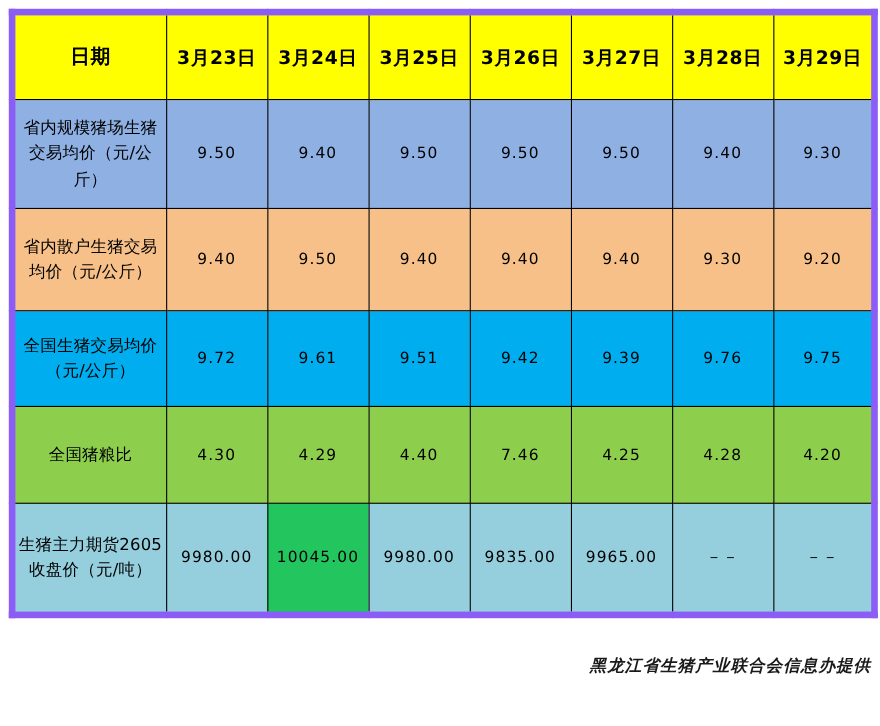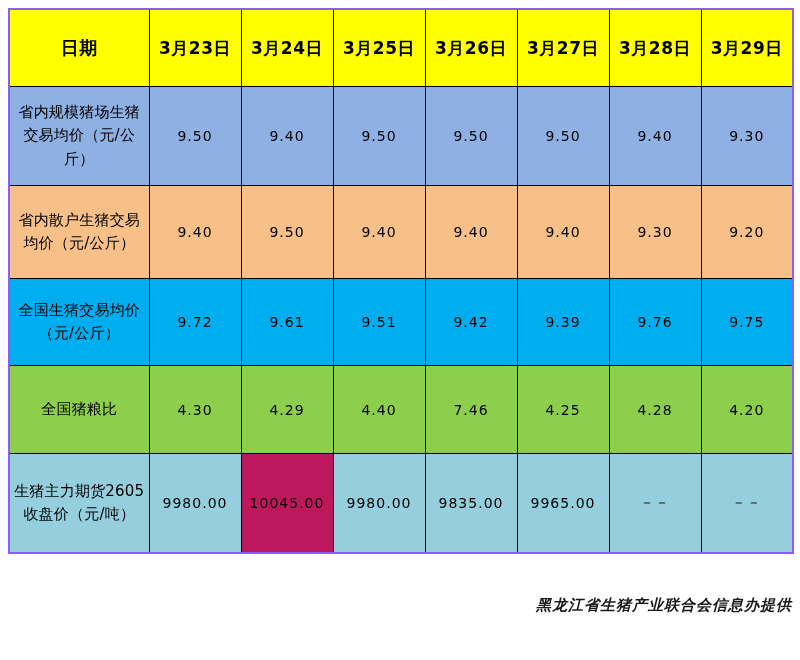--- a/index.html
+++ b/index.html
@@ -23,21 +23,21 @@
   .table-wrap {
     position: absolute;
     left: 8px;
     top: 8px;
     width: 784px;
   }
   table.price-table {
     border-collapse: collapse;
     table-layout: fixed;
     width: 784px;
-    border: 2px solid #8b5cf6;
+    border: 6px solid #8b5cf6;
   }
   table.price-table td {
     border: 1px solid #000000;
     text-align: center;
     vertical-align: middle;
     padding: 2px 3px;
     color: #000000;
   }
   col.label-col { width: 140px; }
   col.data-col  { width: 92px; }
@@ -161,21 +161,21 @@
           <td class="data-cell" style="background-color: rgb(141, 206, 77);">4.40</td>
           <td class="data-cell" style="background-color: rgb(141, 206, 77);">7.46</td>
           <td class="data-cell" style="background-color: rgb(141, 206, 77);">4.25</td>
           <td class="data-cell" style="background-color: rgb(141, 206, 77);">4.28</td>
           <td class="data-cell" style="background-color: rgb(141, 206, 77); text-align: center;">4.20</td>
         </tr>
 
         <tr class="r5">
           <td class="label-cell" style="background-color: rgb(149, 206, 221);">生猪主力期货2605收盘价（元/吨）</td>
           <td class="data-cell" style="background-color: rgb(149, 206, 221);">9980.00</td>
-          <td class="data-cell" style="background-color: #be185d;">10045.00</td>
+          <td class="data-cell" style="background-color: #22c55e;">10045.00</td>
           <td class="data-cell" style="background-color: rgb(149, 206, 221);">9980.00</td>
           <td class="data-cell" style="background-color: rgb(149, 206, 221);">9835.00</td>
           <td class="data-cell" style="background-color: rgb(149, 206, 221);">9965.00</td>
           <td class="data-cell" style="background-color: rgb(149, 206, 221);">－－</td>
           <td class="data-cell" style="background-color: rgb(149, 206, 221);">－－</td>
         </tr>
 
       </tbody>
     </table>
   </div>

